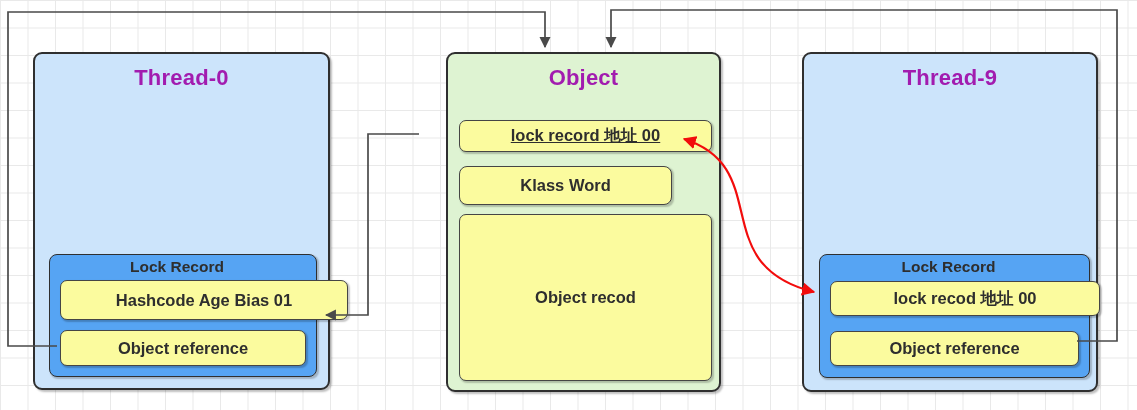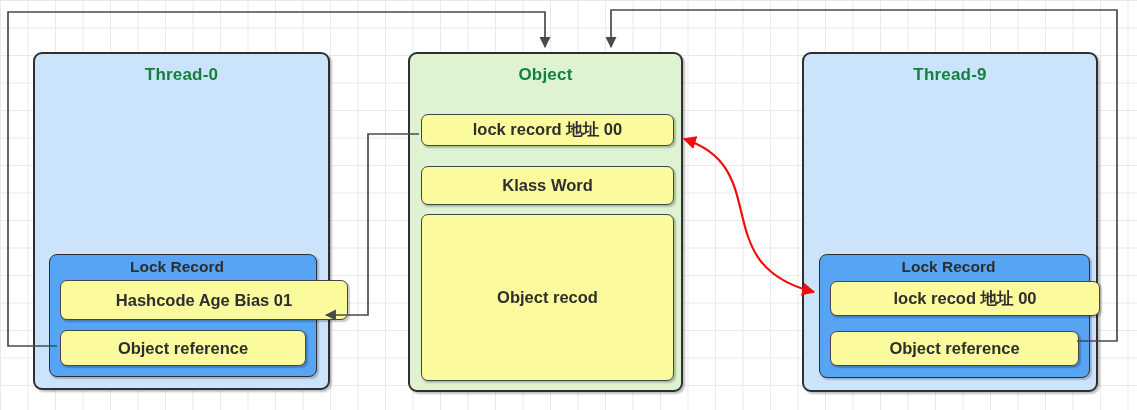--- a/index.html
+++ b/index.html
@@ -21,29 +21,29 @@
   }
   .box {
     position: absolute;
     border: 2px solid #2f2f2f;
     border-radius: 9px;
     box-shadow: 2px 2px 2px rgba(0,0,0,0.25);
     box-sizing: border-box;
     z-index: 1;
   }
   .thread-box { background: #cce4fb; }
-  .object-box { background: #def3d2; }
+  .object-box { background: #def3d2; margin-left: 38px; }
   .box-title {
     position: absolute;
     left: 0; right: 0;
     top: 11px;
     text-align: center;
-    font-size: 17px;
+    font-size: 22px;
     font-weight: bold;
-    color: #15803d;
+    color: #a21caf;
     letter-spacing: 0.2px;
   }
   .cell {
     position: absolute;
     background: #fbfb9e;
     border: 1.6px solid #454545;
     border-radius: 7px;
     box-shadow: 1.5px 1.5px 1.5px rgba(0,0,0,0.22);
     box-sizing: border-box;
     display: flex;
@@ -89,22 +89,22 @@
     <div class="box-title">Thread-0</div>
     <div class="lockrec" style="left:14px; top:200px; width:268px; height:123px;">
       <div class="lockrec-title">Lock Record</div>
       <div class="cell" style="left:10px; top:25px; width:288px; height:40px;">Hashcode Age Bias 01</div>
       <div class="cell" style="left:10px; top:75px; width:246px; height:36px;">Object reference</div>
     </div>
   </div>
 
   <div class="box object-box" style="left:408px; top:52px; width:275px; height:340px;">
     <div class="box-title">Object</div>
-    <div class="cell" style="left:11px; top:60px; width:253px; height:32px;">lock record 地址 00</div>
-    <div class="cell" style="left:11px; top:112px; width:253px; height:39px;">Klass Word</div>
+    <div class="cell" style="left:11px; top:66px; width:253px; height:32px;text-decoration:underline;">lock record 地址 00</div>
+    <div class="cell" style="left:11px; top:112px; width:213px; height:39px;border-radius:8px;">Klass Word</div>
     <div class="cell" style="left:11px; top:160px; width:253px; height:167px;">Object recod</div>
   </div>
 
   <div class="box thread-box" style="left:802px; top:52px; width:296px; height:340px;">
     <div class="box-title">Thread-9</div>
     <div class="lockrec" style="left:15px; top:200px; width:271px; height:124px;">
       <div class="lockrec-title">Lock Record</div>
       <div class="cell" style="left:10px; top:26px; width:270px; height:35px;">lock recod 地址 00</div>
       <div class="cell" style="left:10px; top:76px; width:249px; height:35px;">Object reference</div>
     </div>

